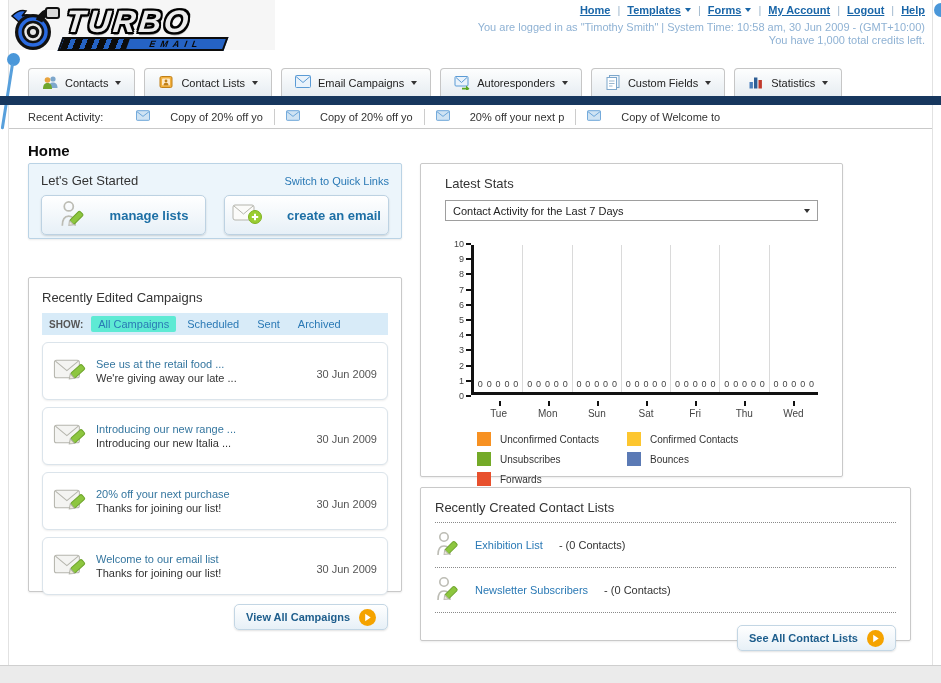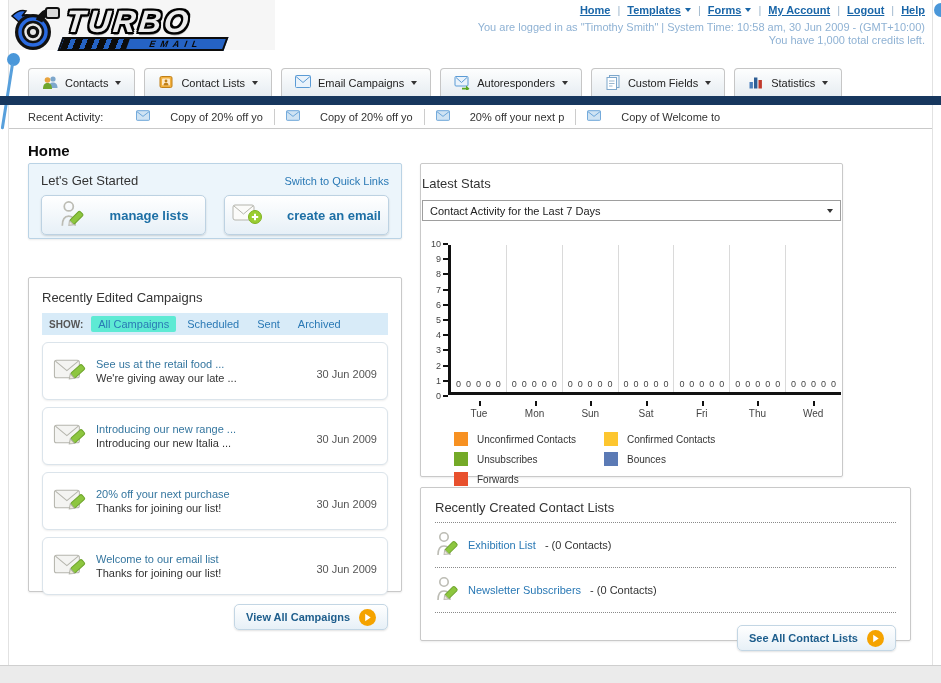--- a/index.html
+++ b/index.html
@@ -91,21 +91,21 @@
   .camp-text { flex:1; }
   .camp-title { font-size:11px; color:#35769f; cursor:pointer; }
   .camp-sub { font-size:11px; color:#333; margin-top:2px; }
   .camp-date { font-size:11px; color:#555; align-self:flex-start; margin-top:7px; }
   .view-all-row { display:flex; justify-content:flex-end; margin-top:9px; }
   .pill-btn { display:flex; align-items:center; gap:9px; height:26px; padding:0 11px;
     background:linear-gradient(#ffffff,#e7f0f7); border:1px solid #c3d6e4; border-radius:5px;
     font-size:11px; font-weight:bold; color:#1d5d8c; cursor:pointer;
     box-shadow:0 1px 2px rgba(0,0,0,0.12); }
 
-  .stats-panel { left:420px; top:163px; width:423px; height:314px; padding:12px 1px; }
+  .stats-panel { left:420px; top:163px; width:423px; height:314px; padding:12px 24px; }
   .stats-select { margin-top:9px; height:21px; border:1px solid #9e9e9e; background:#fff;
     display:flex; align-items:center; justify-content:space-between; padding:0 7px;
     font-size:11px; color:#222; cursor:pointer; }
 
   .chart { margin-top:24px; display:flex; }
   .y-labels { width:26px; height:162px; margin-top:-6px; display:flex; flex-direction:column;
     justify-content:space-between; align-items:flex-end; font-size:9px; color:#444; }
   .ytick { display:flex; align-items:center; }
   .ytick::after { content:""; display:inline-block; width:5px; height:2px; background:#111; margin-left:2px; }
   .plot { flex:1; height:150px; border-left:3px solid #111; border-bottom:3px solid #111; display:flex; }
@@ -114,21 +114,21 @@
   .day-group:last-child { border-right:none; }
   .x-labels { display:flex; margin-left:29px; }
   .day-label { flex:1; text-align:center; font-size:10px; color:#444; position:relative; padding-top:7px; }
   .day-label::before { content:""; position:absolute; top:0; left:50%; width:2px; height:5px; background:#111; }
   .legend { margin-top:13px; margin-left:32px; display:flex; flex-wrap:wrap; row-gap:6px; }
   .legend-item { width:150px; display:flex; align-items:center; gap:9px; font-size:10px; color:#333; }
   .swatch { width:14px; height:14px; display:inline-block; }
 
   .lists-panel { left:420px; top:487px; width:491px; height:154px; padding:12px 14px; }
   .dotted { border-top:1px dotted #8a8a8a; margin:7px 0; }
-  .cl-item { display:flex; align-items:center; gap:9px; font-size:11px; padding:1px 0; }
+  .cl-item { display:flex; align-items:center; gap:16px; font-size:11px; padding:1px 0; }
   .cl-link { color:#2a79b5; cursor:pointer; }
   .cl-suffix { color:#333; }
   .see-all-row { display:flex; justify-content:flex-end; margin-top:12px; }
 
   .oc { width:17px; height:17px; flex:0 0 17px; }
 </style>
 </head>
 <body>
 
 <div class="page-frame"></div>

